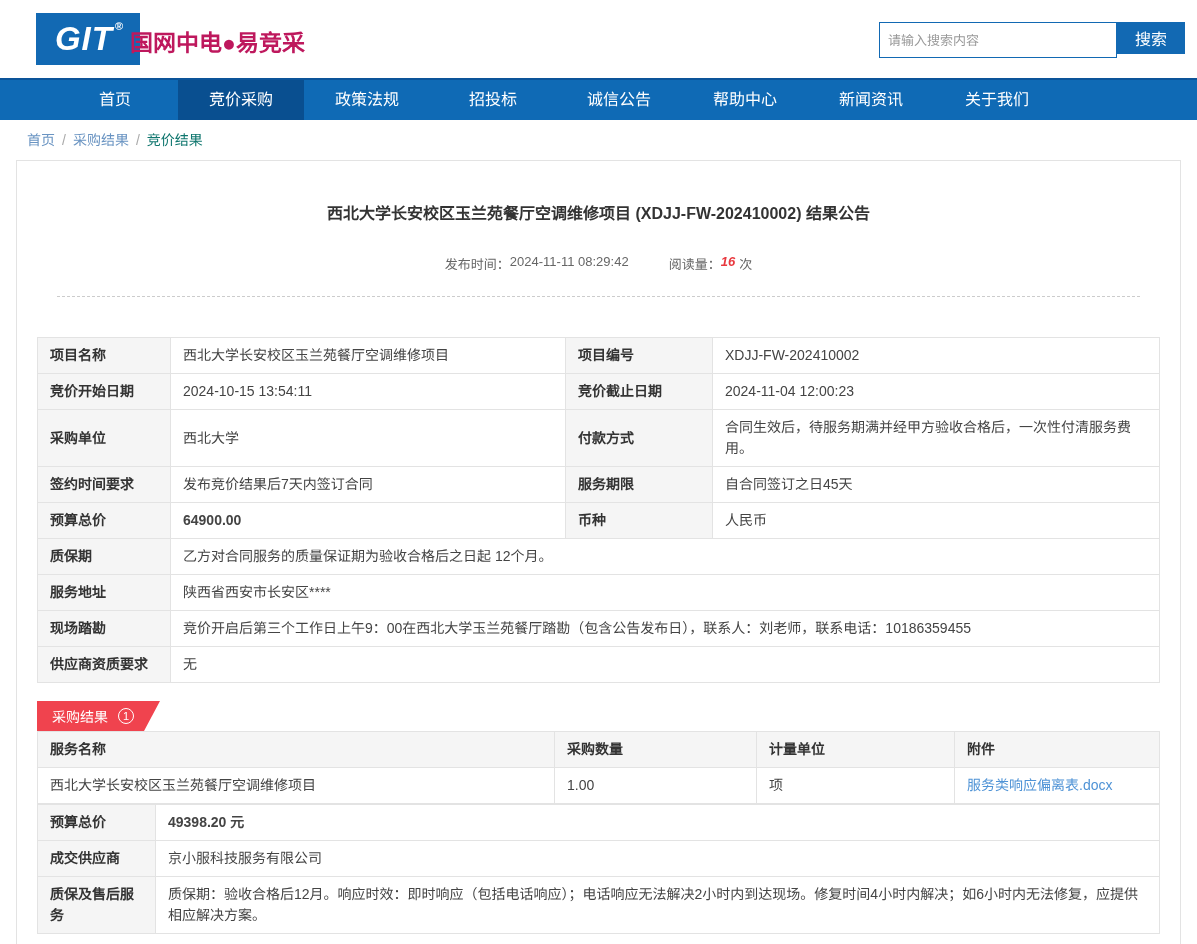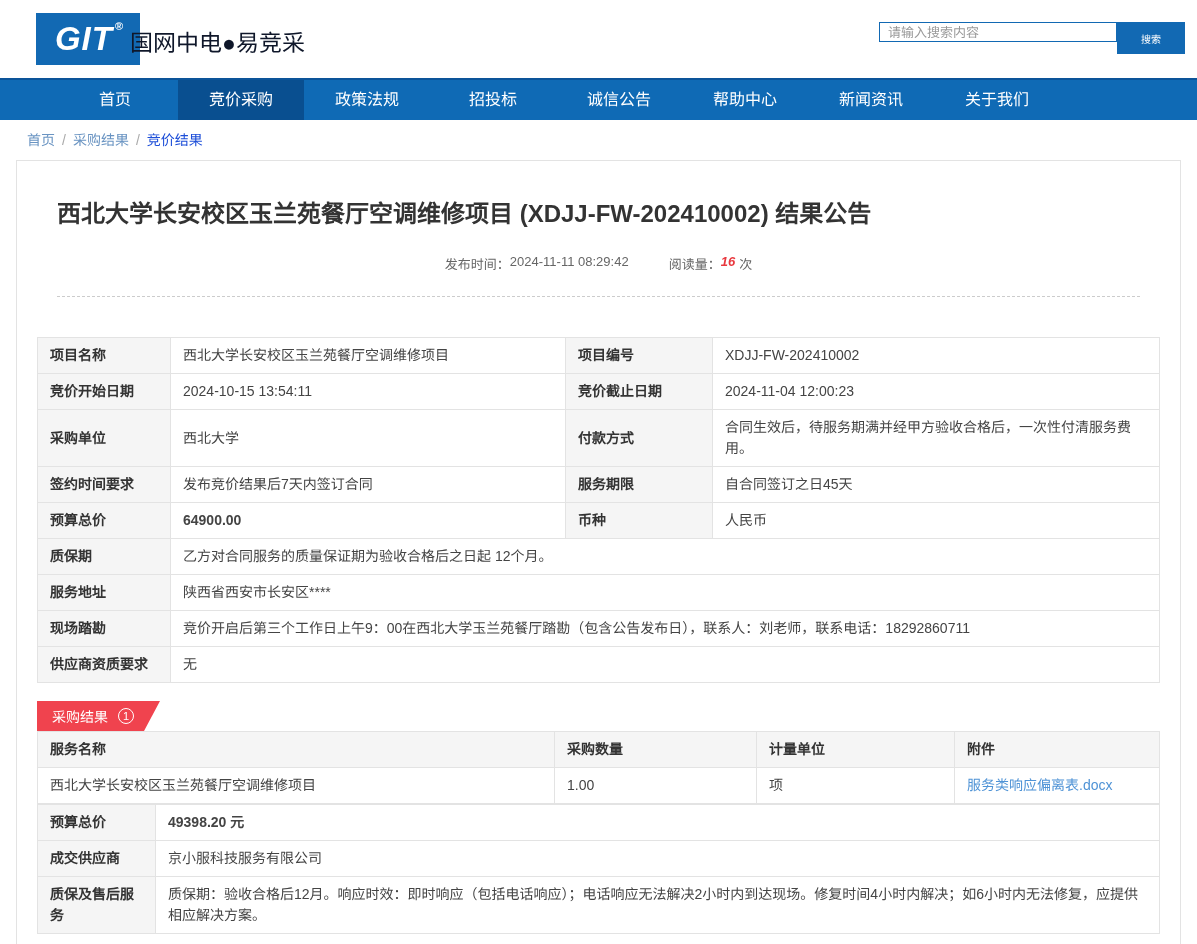--- a/index.html
+++ b/index.html
@@ -15,44 +15,44 @@
   *{box-sizing:border-box;margin:0;padding:0;}
   html,body{width:1197px;background:#fff;}
   body{font-family:"Liberation Sans","DejaVu Sans",sans-serif;color:#333;height:944px;overflow:hidden;}
 
   
   .site-header{position:relative;height:78px;background:#fff;}
   .logo-box{position:absolute;left:12px;top:13px;width:104px;height:52px;background:var(--brand-blue);
     color:#fff;display:flex;align-items:center;justify-content:center;cursor:pointer;margin-left:24px;}
   .logo-box .git{font-style:italic;font-weight:bold;font-size:33px;letter-spacing:1px;}
   .logo-box sup{font-size:11px;font-weight:bold;position:relative;top:-13px;left:2px;}
-  .site-title{position:absolute;left:130px;top:24px;font-size:23px;font-weight:normal;color:#0f172a;}
+  .site-title{position:absolute;left:130px;top:24px;font-size:23px;font-weight:bold;color:#be185d;}
   .search-bar{position:absolute;right:12px;top:22px;display:flex;height:32px;}
-  .search-bar input{width:238px;height:20px;border:1px solid var(--brand-blue);padding:0 8px;font-size:13px;outline:none;
+  .search-bar input{width:238px;height:36px;border:1px solid var(--brand-blue);padding:0 8px;font-size:13px;outline:none;
     font-family:inherit;color:#333;}
   .search-bar input::placeholder{color:#999;}
-  .search-bar button{width:68px;height:32px;border:none;background:var(--brand-blue);color:#fff;font-size:10px;
+  .search-bar button{width:68px;height:32px;border:none;background:var(--brand-blue);color:#fff;font-size:16px;
     cursor:pointer;font-family:inherit;}
 
   
   .main-nav{height:42px;background:var(--nav-blue);border-top:2px solid #0c5499;}
   .main-nav ul{list-style:none;display:flex;margin-left:52px;}
   .main-nav li{width:126px;height:40px;line-height:40px;text-align:center;color:#fff;font-size:16px;cursor:pointer;}
   .main-nav li.active{background:var(--nav-active);}
 
   
   .breadcrumb{height:40px;line-height:40px;padding-left:27px;font-size:14px;color:#999;}
   .breadcrumb a{color:#6a94c2;text-decoration:none;cursor:pointer;}
   .breadcrumb .sep{margin:0 7px;color:#aaa;}
-  .breadcrumb .current{color:#1d4ed8;}
+  .breadcrumb .current{color:#0f766e;}
 
   
   .card{margin:0 16px;border:1px solid var(--border-gray);background:#fff;min-height:770px;}
   .card-head{padding:38px 40px 0;}
-  .page-title{text-align:left;font-size:24px;font-weight:bold;color:#333;line-height:29px;}
+  .page-title{text-align:center;font-size:16px;font-weight:bold;color:#333;line-height:29px;}
   .meta{display:flex;justify-content:center;margin-top:26px;font-size:13px;color:#666;}
   .meta .gap{width:40px;}
   .meta .views-count{color:var(--price-red);font-style:italic;font-weight:bold;margin-right:4px;}
   .dashed{border-bottom:1px dashed #ccc;margin-top:23px;}
   .card-body{padding:40px 20px 30px;}
 
   
   table{width:100%;border-collapse:collapse;font-size:14px;table-layout:fixed;border-radius:21px;}
   td,th{border:1px solid var(--border-gray);padding:7px 12px;line-height:21px;text-align:left;
     word-break:break-all;vertical-align:middle;}
@@ -155,21 +155,21 @@
           <tr>
             <td class="lbl">质保期</td>
             <td class="val" colspan="3">乙方对合同服务的质量保证期为验收合格后之日起 12个月。</td>
           </tr>
           <tr>
             <td class="lbl">服务地址</td>
             <td class="val" colspan="3">陕西省西安市长安区****</td>
           </tr>
           <tr>
             <td class="lbl">现场踏勘</td>
-            <td class="val" colspan="3">竞价开启后第三个工作日上午9：00在西北大学玉兰苑餐厅踏勘（包含公告发布日），联系人：刘老师，联系电话：18292860711</td>
+            <td class="val" colspan="3">竞价开启后第三个工作日上午9：00在西北大学玉兰苑餐厅踏勘（包含公告发布日），联系人：刘老师，联系电话：10186359455</td>
           </tr>
           <tr>
             <td class="lbl">供应商资质要求</td>
             <td class="val" colspan="3">无</td>
           </tr>
         </tbody>
     </table>
 
     <div class="badge-wrap">
       <div class="result-badge">

